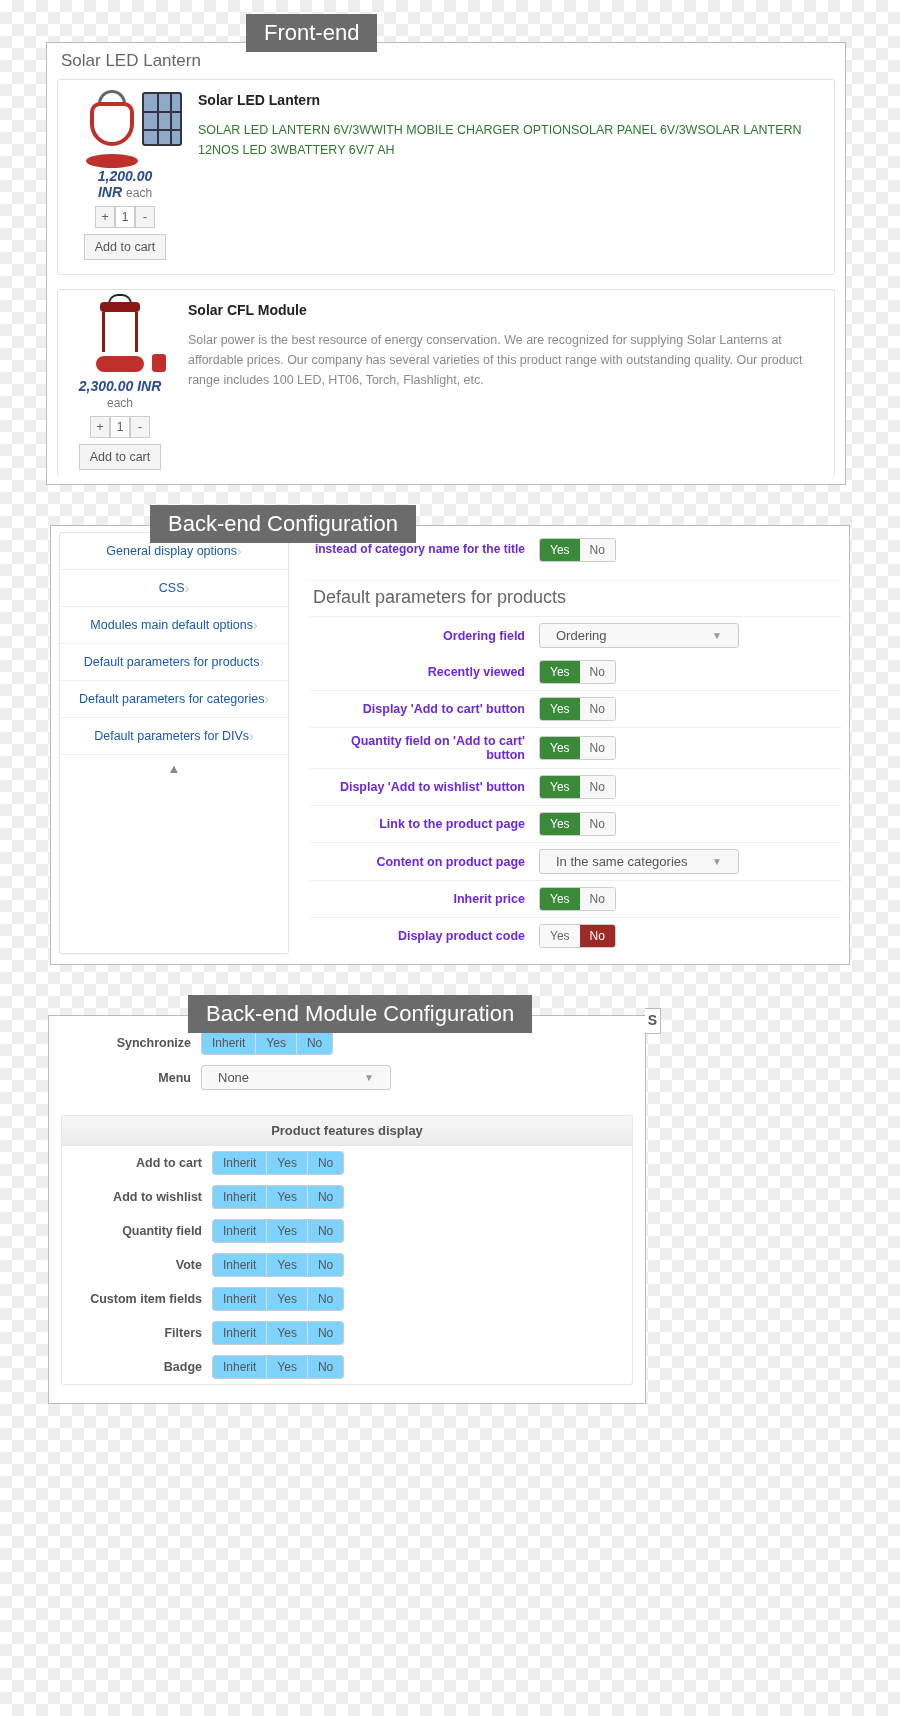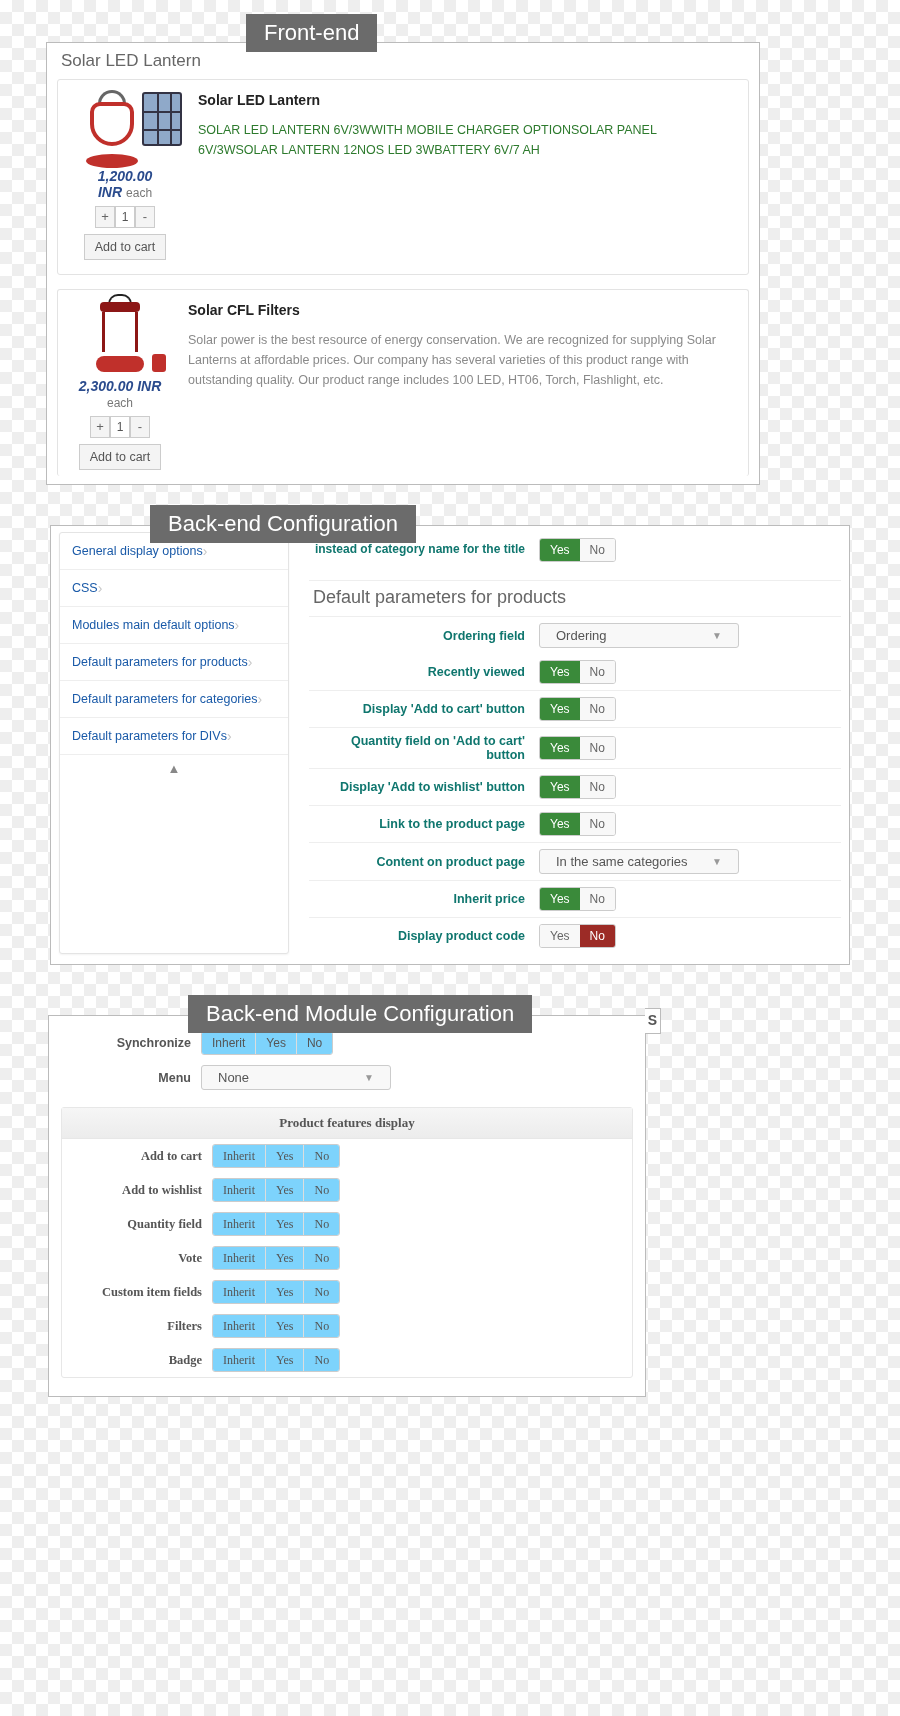--- a/index.html
+++ b/index.html
@@ -22,21 +22,21 @@
     color: #fff;
     font-size: 22px;
     padding: 6px 18px;
     display: inline-block;
     position: relative;
     z-index: 5;
   }
   .section { position: relative; margin: 0 auto; }
 
   
-  #fe-wrap { width: 714px; margin-left: 46px; margin-top: 42px; }
+  #fe-wrap { width: 800px; margin-left: 46px; margin-top: 42px; }
   #fe-tag { position: absolute; top: -28px; left: 200px; }
   .fe-panel { background:#fff; border:1px solid #bbb; padding:6px 10px 8px; }
   .fe-title { color:#666; font-size:17px; font-weight:400; margin:2px 0 8px 4px; }
   .fe-card { border:1px solid #e3e3e3; border-radius:3px; padding:12px 12px 14px; margin-bottom:14px; display:flex; }
   .fe-img-col { width:110px; text-align:center; }
   .fe-info { flex:1; padding-left:18px; }
   .fe-name { font-weight:bold; color:#222; font-size:14px; margin-bottom:12px; display:block; }
   .fe-desc { color:#2d7a2d; font-size:12.5px; line-height:1.6; }
   .fe-desc.gray { color:#8a8a8a; }
   .price { color:#2a4b8d; font-style:italic; font-weight:bold; font-size:14px; margin-top:6px; }
@@ -59,48 +59,48 @@
   .lantern-b .handle { position:absolute; left:18px; top:-8px; width:24px; height:14px; border:2px solid #222; border-bottom:none; border-radius:10px 10px 0 0;}
   .lantern-b .glass { position:absolute; left:12px; top:10px; width:36px; height:40px; background:#fff; border-left:3px solid #8c1716; border-right:3px solid #8c1716;}
   .lantern-b .base { position:absolute; left:6px; bottom:0; width:48px; height:16px; background:#c0302b; border-radius:8px;}
   .lantern-b .mini { position:absolute; right:-16px; bottom:0; width:14px; height:18px; background:#c0302b; border-radius:3px;}
 
   
   #bc-wrap { width:800px; margin-left:50px; margin-top:40px; }
   #bc-tag { position:absolute; top:-20px; left:100px; }
   .bc-panel { background:#fff; border:1px solid #bbb; display:flex; padding:6px 8px 10px; }
   .bc-side { width:230px; background:#fff; border:1px solid #e4e4e4; border-radius:3px; margin-right:20px; box-shadow:0 1px 2px rgba(0,0,0,.05);}
-  .bc-side-item { padding:10px 12px; border-bottom:1px solid #eee; color:#1a5aa8; font-size:12.5px; cursor:pointer; display:flex; justify-content:flex-start; align-items:center;}
+  .bc-side-item { padding:10px 12px; border-bottom:1px solid #eee; color:#1a5aa8; font-size:12.5px; cursor:pointer; display:flex; justify-content:center; align-items:center;}
   .bc-side-item:last-of-type { border-bottom:none;}
   .chev { color:#c7c7c7; font-size:14px; }
   .bc-collapse { text-align:center; padding:6px; color:#888; border-top:1px solid #eee; cursor:pointer;}
   .bc-main { flex:1; }
   .param-row { display:flex; align-items:center; padding:6px 0; border-top:1px solid #eee;}
   .param-row:first-child { border-top:none;}
-  .param-label { width:230px; text-align:right; color:#0f766e; font-weight:bold; font-size:12.5px; padding-right:14px;}
+  .param-label { width:230px; text-align:right; color:#6d28d9; font-weight:bold; font-size:12.5px; padding-right:14px;}
   .yn { display:inline-flex; border:1px solid #ccc; border-radius:3px; overflow:hidden; height:24px; line-height:22px;}
   .yn span { padding:0 10px; font-size:12px; cursor:pointer; background:#f8f8f8; color:#666;}
   .yn .on-green { background:#3a8a3a; color:#fff;}
   .yn .on-red { background:#9c2b26; color:#fff;}
   .bc-fieldset-title { font-size:18px; color:#666; padding:6px 0 8px 4px; border-top:1px solid #eee; margin-top:12px;}
   .sel { border:1px solid #ccc; border-radius:3px; background:#f8f8f8; color:#555; padding:4px 16px; width:200px; display:flex; justify-content:space-between; align-items:center; cursor:pointer;}
   .sel .arr { color:#999; font-size:10px;}
   .top-row .param-label { font-size:12px; line-height:1.3; }
 
   
   #mc-wrap { width:598px; margin-left:48px; margin-top:50px;}
   #mc-tag { position:absolute; top:-20px; left:140px;}
   .mc-panel { background:#fff; border:1px solid #bbb; padding:10px 12px 18px; position:relative;}
   .mc-panel .edge-s { position:absolute; right:-16px; top:-8px; background:#fff; border:1px solid #bbb; border-left:none; width:16px; height:26px; color:#555; text-align:center; line-height:22px; font-weight:bold; font-size:14px;}
   .mc-row { display:flex; align-items:center; padding:5px 0;}
   .mc-label { width:140px; text-align:right; font-weight:bold; color:#555; font-size:12.5px; padding-right:10px;}
   .triple { display:inline-flex; border:1px solid #ccc; border-radius:3px; overflow:hidden; height:24px; line-height:22px;}
   .triple span { padding:0 10px; font-size:12px; background:#7dd3fc; color:#555; cursor:pointer; border-left:1px solid #ddd;}
   .triple span:first-child { border-left:none;}
-  .mc-fieldset { margin-top:12px; border:1px solid #e7e7e7; border-radius:3px;font-family:Liberation Serif, serif;}
+  .mc-fieldset { margin-top:20px; border:1px solid #e7e7e7; border-radius:3px;}
   .mc-fieldset-title { background:linear-gradient(#f6f6f6,#ececec); text-align:center; font-weight:bold; color:#555; padding:7px; font-size:13px; border-bottom:1px solid #e7e7e7;}
   .mc-fieldset .mc-row { padding:5px 10px;}
 </style>
 </head>
 <body>
 
 <div class="section" id="fe-wrap">
   <div id="fe-tag" class="tag-label">Front-end</div>
   <div class="fe-panel">
     <div class="fe-title">Solar LED Lantern</div>
@@ -137,21 +137,21 @@
             <div class="mini"></div>
         </div>
         <div class="price"><span>2,300.00 INR</span></div>
         <div class="each" style="display:block; margin:2px 0 0 0;">each</div>
         <div class="qty-row">
           <span class="qty-btn">+</span><span class="qty-val">1</span><span class="qty-btn">-</span>
         </div>
         <button class="add-cart">Add to cart</button>
       </div>
       <div class="fe-info">
-        <span class="fe-name">Solar CFL Filters</span>
+        <span class="fe-name">Solar CFL Module</span>
         <div class="fe-desc gray">Solar power is the best resource of energy conservation. We are recognized for supplying Solar Lanterns at affordable prices. Our company has several varieties of this product range with outstanding quality. Our product range includes 100 LED, HT06, Torch, Flashlight, etc.</div>
       </div>
     </div>
   </div>
 </div>
 
 <div class="section" id="bc-wrap">
   <div id="bc-tag" class="tag-label">Back-end Configuration</div>
   <div class="bc-panel">
     <div class="bc-side">

